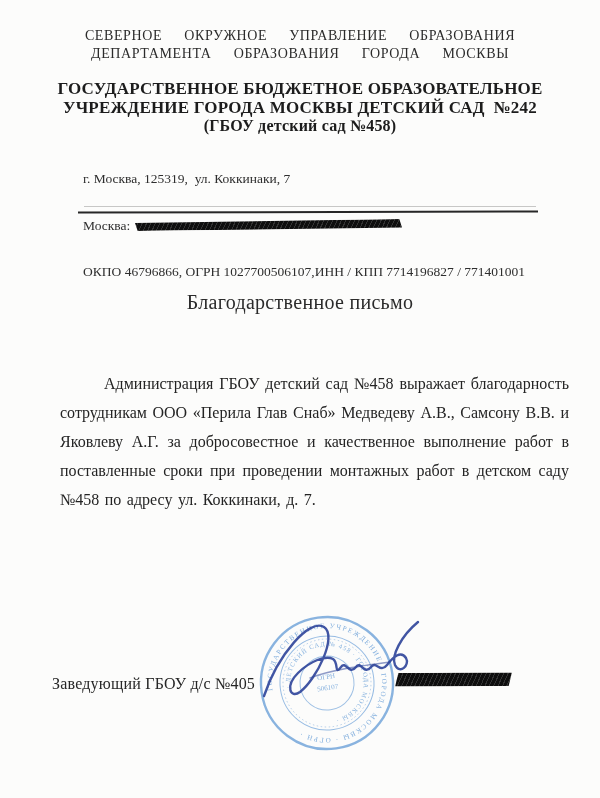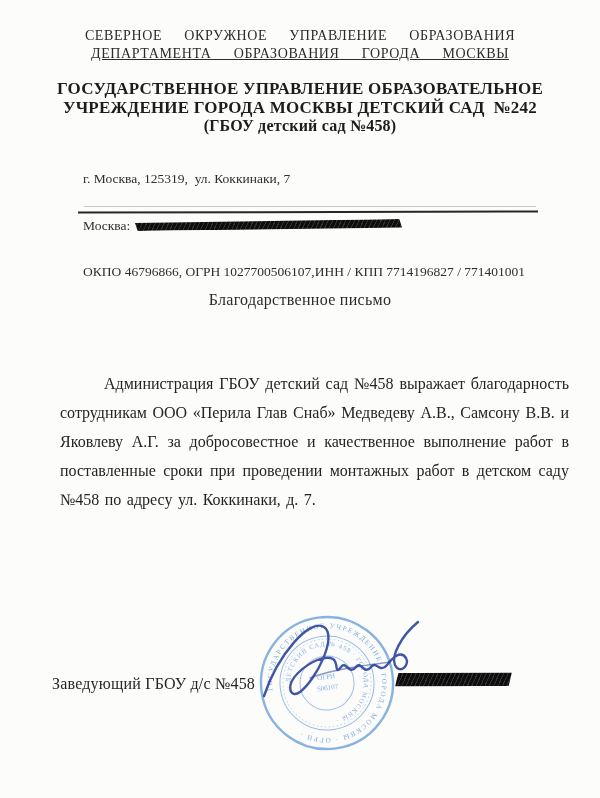--- a/index.html
+++ b/index.html
@@ -15,21 +15,21 @@
     color:#262626;
     overflow:hidden;
   }
   
   .dept{
     position:absolute;left:0;width:600px;text-align:center;
     font-size:14px;letter-spacing:.6px;word-spacing:7px;color:#2b2b2b;
     white-space:pre-wrap;
   }
   .dept1{top:28px;}
-  .dept2{top:46px;text-decoration:underline;}
+  .dept2{top:46px;}
   .org{
     position:absolute;left:0;width:600px;text-align:center;
     font-weight:bold;font-size:17px;letter-spacing:.2px;color:#1c1c1c;
     white-space:pre-wrap;
   }
   .org1{top:79px;}
   .org2{top:98px;}
   .org3{top:117px;font-size:16px;}
   .addr{
     position:absolute;left:83px;top:140px;width:480px;
@@ -55,21 +55,21 @@
     position:absolute;left:84px;top:206px;width:452px;height:1px;
     background:#9a9a9a;opacity:.55;
   }
   .rule{
     position:absolute;left:78px;top:211px;width:460px;height:2px;
     background:#272727;transform:rotate(-.15deg);
   }
   
   .title{
     position:absolute;left:0;top:291px;width:600px;text-align:center;
-    font-size:16px;color:#2b2b2b;letter-spacing:.3px;
+    font-size:20px;color:#2b2b2b;letter-spacing:.3px;
   }
   .body-text{
     position:absolute;left:60px;top:369px;width:509px;
     font-size:16px;line-height:29px;text-align:justify;text-indent:44px;
     color:#242424;margin:0;word-spacing:1.5px;
   }
   
   .signatory{
     position:absolute;left:52px;top:675px;
     font-size:16px;color:#262626;letter-spacing:.2px;
@@ -89,38 +89,38 @@
   }
 </style>
 </head>
 <body>
 
 <div class="page">
 
   <div class="dept dept1">СЕВЕРНОЕ  ОКРУЖНОЕ  УПРАВЛЕНИЕ  ОБРАЗОВАНИЯ</div>
   <div class="dept dept2">ДЕПАРТАМЕНТА  ОБРАЗОВАНИЯ  ГОРОДА  МОСКВЫ</div>
 
-  <div class="org org1">ГОСУДАРСТВЕННОЕ УПРАВЛЕНИЕ ОБРАЗОВАТЕЛЬНОЕ</div>
+  <div class="org org1">ГОСУДАРСТВЕННОЕ БЮДЖЕТНОЕ ОБРАЗОВАТЕЛЬНОЕ</div>
   <div class="org org2">УЧРЕЖДЕНИЕ ГОРОДА МОСКВЫ ДЕТСКИЙ САД  №242</div>
   <div class="org org3">(ГБОУ детский сад №458)</div>
 
   <div class="addr">
     <div class="addr-row">г. Москва, 125319,  ул. Коккинаки, 7</div>
     <div class="addr-row"><span>Москва:</span><span class="redact redact-phone"></span></div>
     <div class="addr-row">ОКПО 46796866, ОГРН 1027700506107,ИНН / КПП 7714196827 / 771401001</div>
   </div>
 
   <div class="rule-thin"></div>
   <div class="rule"></div>
 
   <div class="title">Благодарственное письмо</div>
 
   <p class="body-text">Администрация ГБОУ детский сад №458 выражает благодарность сотрудникам ООО «Перила Глав Снаб» Медведеву А.В., Самсону В.В. и Яковлеву А.Г. за добросовестное и качественное выполнение работ в поставленные сроки при проведении монтажных работ в детском саду №458 по адресу ул. Коккинаки, д. 7.</p>
 
-  <div class="signatory">Заведующий ГБОУ д/с №458</div>
+  <div class="signatory">Заведующий ГБОУ д/с №405</div>
 
   <svg class="stamp" viewBox="0 0 142 144" xmlns="http://www.w3.org/2000/svg">
     <defs>
       <path id="arcOuter" d="M71,72 m-55,0 a55,55 0 1,1 110,0 a55,55 0 1,1 -110,0"></path>
       <path id="arcInner" d="M71,72 m-37,0 a37,37 0 1,1 74,0 a37,37 0 1,1 -74,0"></path>
     </defs>
     <circle cx="71" cy="72" r="66" fill="none" stroke="#6ba0d8" stroke-width="2.4" opacity="0.8"></circle>
     <circle cx="71" cy="72" r="47" fill="none" stroke="#6ba0d8" stroke-width="1" opacity="0.7"></circle>
     <circle cx="71" cy="72" r="44" fill="none" stroke="#6ba0d8" stroke-width="0.8" opacity="0.55" stroke-dasharray="1.5 2.5"></circle>
     <circle cx="71" cy="72" r="27" fill="none" stroke="#6ba0d8" stroke-width="1" opacity="0.65"></circle>

